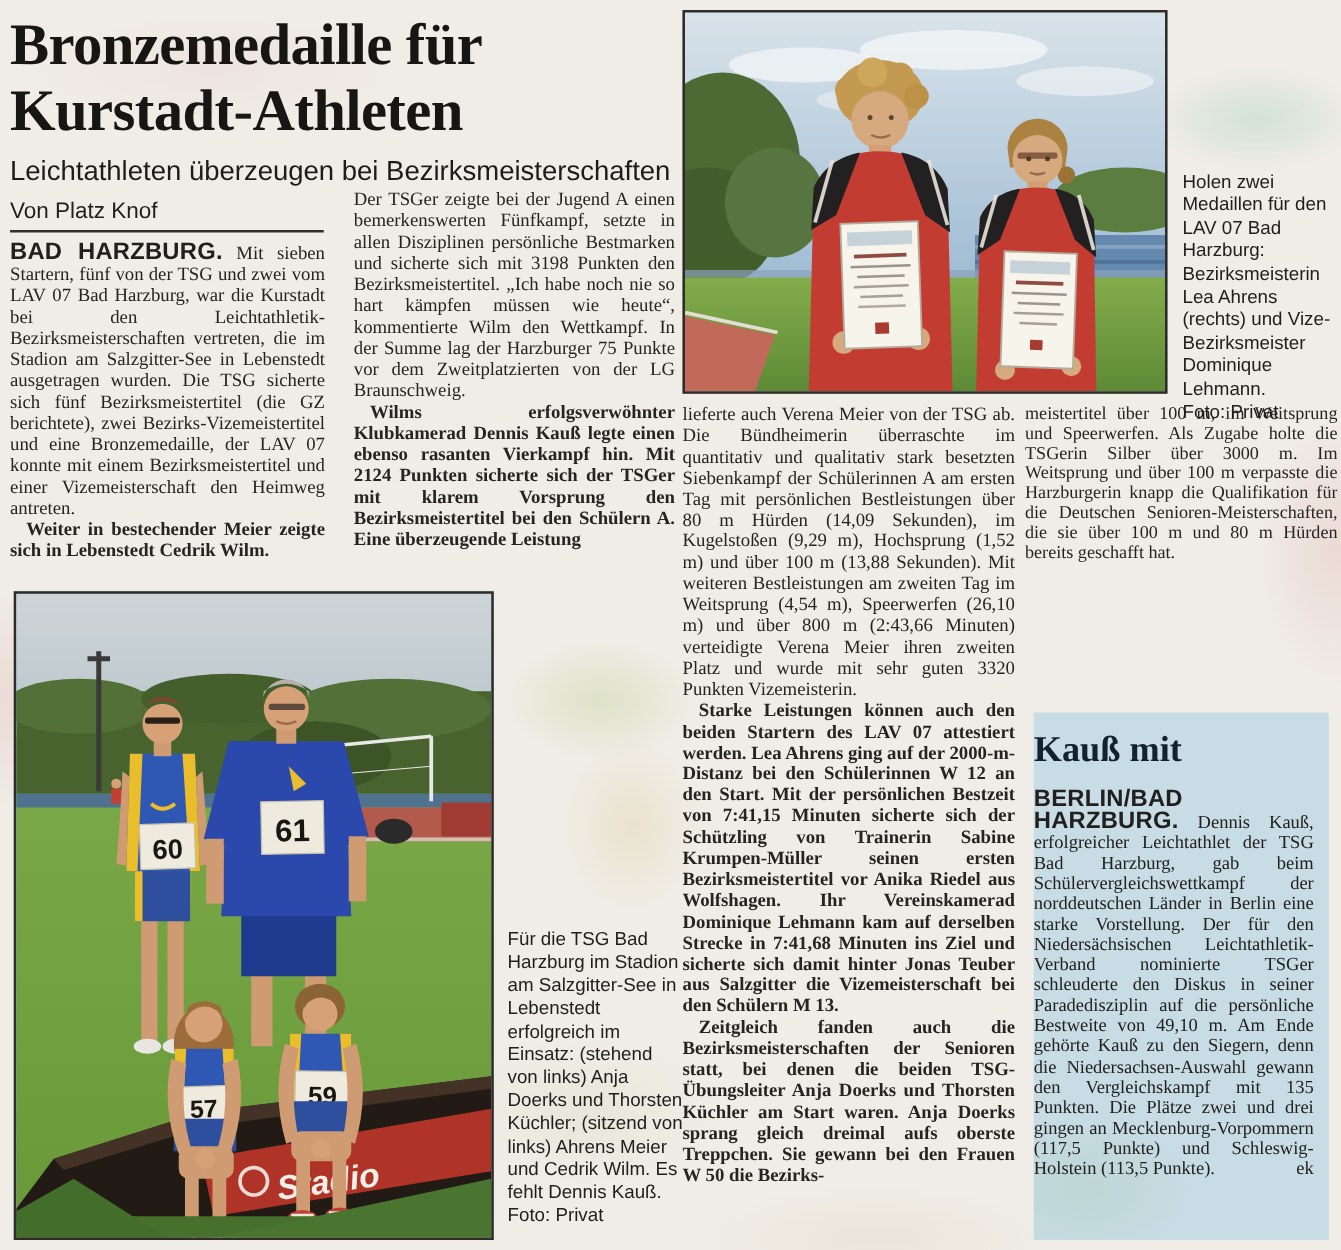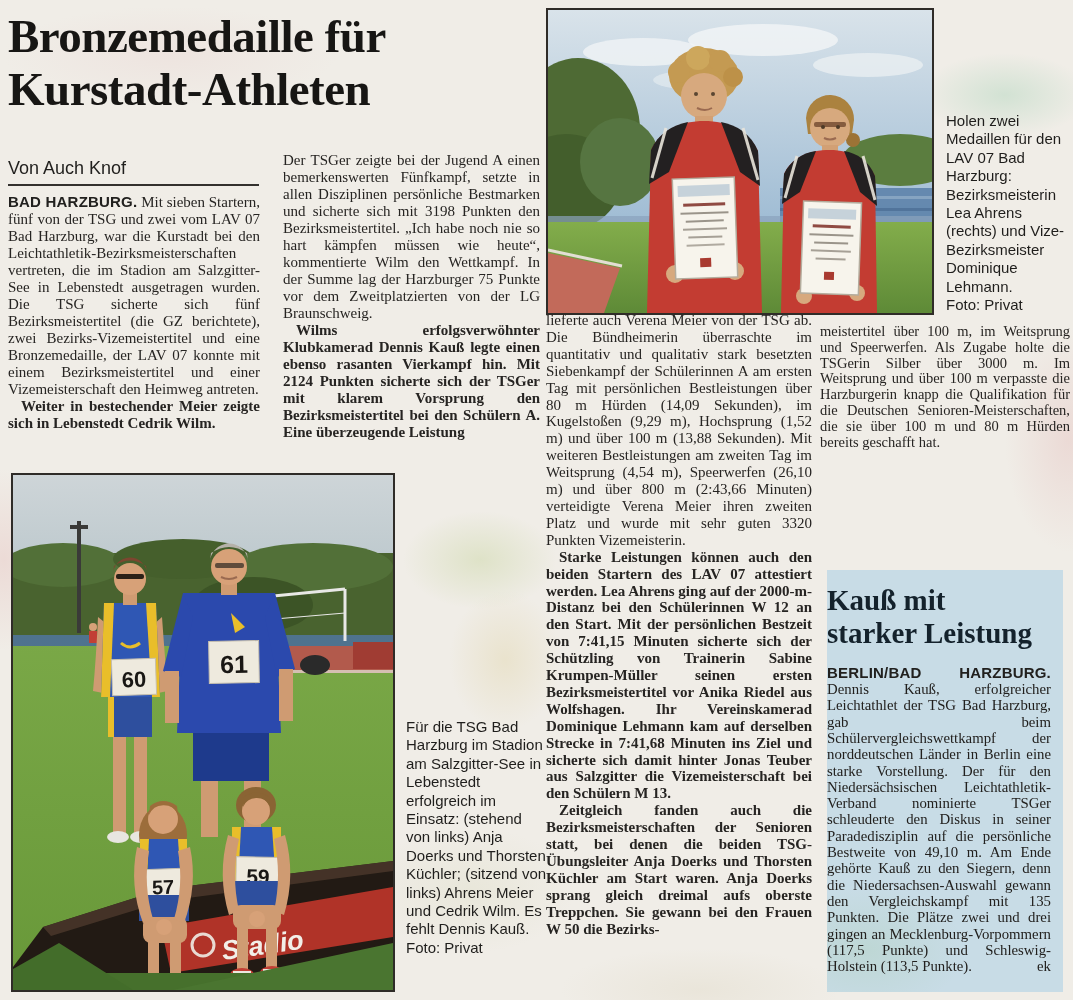--- a/index.html
+++ b/index.html
@@ -29,31 +29,31 @@
   #byline{
     left:8px; top:157px; width:252px;
     font:400 18px/22px "Liberation Sans", sans-serif; color:#201f1d;
   }
   #byline-rule{ left:8px; top:184px; width:251px; height:2px; background:#33312e; }
   .col{ text-align:justify; overflow:hidden; }
   .col p{ margin:0; }
   .col p.ind{ text-indent:13px;font-weight:bold; }
   #col1{ left:8px;  top:193px; width:252px; height:268px; font:15px/17px "Liberation Serif", serif; }
   #col2{ left:283px; top:152px; width:257px; height:310px; font:15px/17px "Liberation Serif", serif; }
-  #col3{ left:546px; top:312px; width:266px; height:676px; font:15px/16.9px "Liberation Serif", serif; }
+  #col3{ left:546px; top:324px; width:266px; height:676px; font:15px/16.9px "Liberation Serif", serif; }
   #col4{ left:820px; top:324px; width:250px; height:240px; font:14.5px/15.8px "Liberation Serif", serif; }
   .lead-in{
-    font-family:"Liberation Sans", sans-serif; font-weight:700; font-size:15px;
+    font-family:"Liberation Sans", sans-serif; font-weight:700; font-size:19px;
     letter-spacing:.2px; color:#21201e;
   }
   .photo{ border:2px solid #2f2c28; background:#9db6ca; box-sizing:border-box; }
   #photo-top{ left:546px; top:8px; width:388px; height:307px; }
   #photo-left{ left:11px; top:473px; width:384px; height:519px; }
   .caption{
-    font:400 15px/18.4px "Liberation Sans", sans-serif; color:#1f1e1c;
+    font:400 15px/18.4px "Liberation Sans", sans-serif; color:#1f1e1c;margin-top:25px;
   }
   #caption-top{ left:946px; top:112px; width:128px; }
   #caption-left{ left:406px; top:718px; width:141px; }
   #sidebar{
     left:827px; top:570px; width:236px; height:422px;
     background:#c8dce6;
     background-image:radial-gradient(ellipse 140px 90px at 40px 380px, rgba(170,205,180,.35), transparent 70%);
     box-sizing:border-box; padding:12px 12px 10px 0; overflow:hidden;
   }
   #sidebar-title{
@@ -68,21 +68,22 @@
 </style>
 </head>
 <body>
 
 <div id="page">
 
   <div class="abs" id="headline">
     <div>Bronzemedaille für</div>
     <div>Kurstadt-Athleten</div>
   </div>
-  <div class="abs" id="byline">Von Auch Knof</div>
+  <div class="abs" id="subhead">Leichtathleten überzeugen bei Bezirksmeisterschaften</div>
+  <div class="abs" id="byline">Von Platz Knof</div>
   <div class="abs" id="byline-rule"></div>
 
   <div class="abs col" id="col1">
     <p><b class="lead-in">BAD HARZBURG.</b><span> Mit sieben Startern, fünf von der TSG und zwei vom LAV 07 Bad Harzburg, war die Kurstadt bei den Leichtathletik-Bezirksmeisterschaften vertreten, die im Stadion am Salzgitter-See in Lebenstedt ausgetragen wurden. Die TSG sicherte sich fünf Bezirksmeistertitel (die GZ berichtete), zwei Bezirks-Vizemeistertitel und eine Bronzemedaille, der LAV 07 konnte mit einem Bezirksmeistertitel und einer Vizemeisterschaft den Heimweg antreten.</span></p>
     <p class="ind"><span>Weiter in bestechender Meier zeigte sich in Lebenstedt Cedrik Wilm.</span></p>
   </div>
 
   <div class="abs col" id="col2">
     <p><span>Der TSGer zeigte bei der Jugend A einen bemerkenswerten Fünfkampf, setzte in allen Disziplinen persönliche Bestmarken und sicherte sich mit 3198 Punkten den Bezirksmeistertitel. „Ich habe noch nie so hart kämpfen müssen wie heute“, kommentierte Wilm den Wettkampf. In der Summe lag der Harzburger 75 Punkte vor dem Zweitplatzierten von der LG Braunschweig.</span></p>
     <p class="ind"><span>Wilms erfolgsverwöhnter Klubkamerad Dennis Kauß legte einen ebenso rasanten Vierkampf hin. Mit 2124 Punkten sicherte sich der TSGer mit klarem Vorsprung den Bezirksmeistertitel bei den Schülern A. Eine überzeugende Leistung</span></p>
@@ -339,18 +340,17 @@
   </div>
 
   <div class="abs caption" id="caption-left">
     <span>Für die TSG Bad Harzburg im Stadion am Salzgitter-See in Lebenstedt erfolgreich im Einsatz: (stehend von links) Anja Doerks und Thorsten Küchler; (sitzend von links) Ahrens Meier und Cedrik Wilm. Es fehlt Dennis Kauß.</span><br>
     <span>Foto: Privat</span>
   </div>
 
   <div class="abs" id="sidebar">
     <div id="sidebar-title">
       <div>Kauß mit</div>
-      <div>starker Leistung</div>
     </div>
     <p id="sidebar-body"><b class="lead-in">BERLIN/BAD HARZBURG.</b><span> Dennis Kauß, erfolgreicher Leichtathlet der TSG Bad Harzburg, gab beim Schülervergleichswettkampf der norddeutschen Länder in Berlin eine starke Vorstellung. Der für den Niedersächsischen Leichtathletik-Verband nominierte TSGer schleuderte den Diskus in seiner Paradedisziplin auf die persönliche Bestweite von 49,10 m. Am Ende gehörte Kauß zu den Siegern, denn die Niedersachsen-Auswahl gewann den Vergleichskampf mit 135 Punkten. Die Plätze zwei und drei gingen an Mecklenburg-Vorpommern (117,5 Punkte) und Schleswig-Holstein (113,5 Punkte).</span><span class="sig">ek</span></p>
   </div>
 
 </div>
 
 </body></html>

